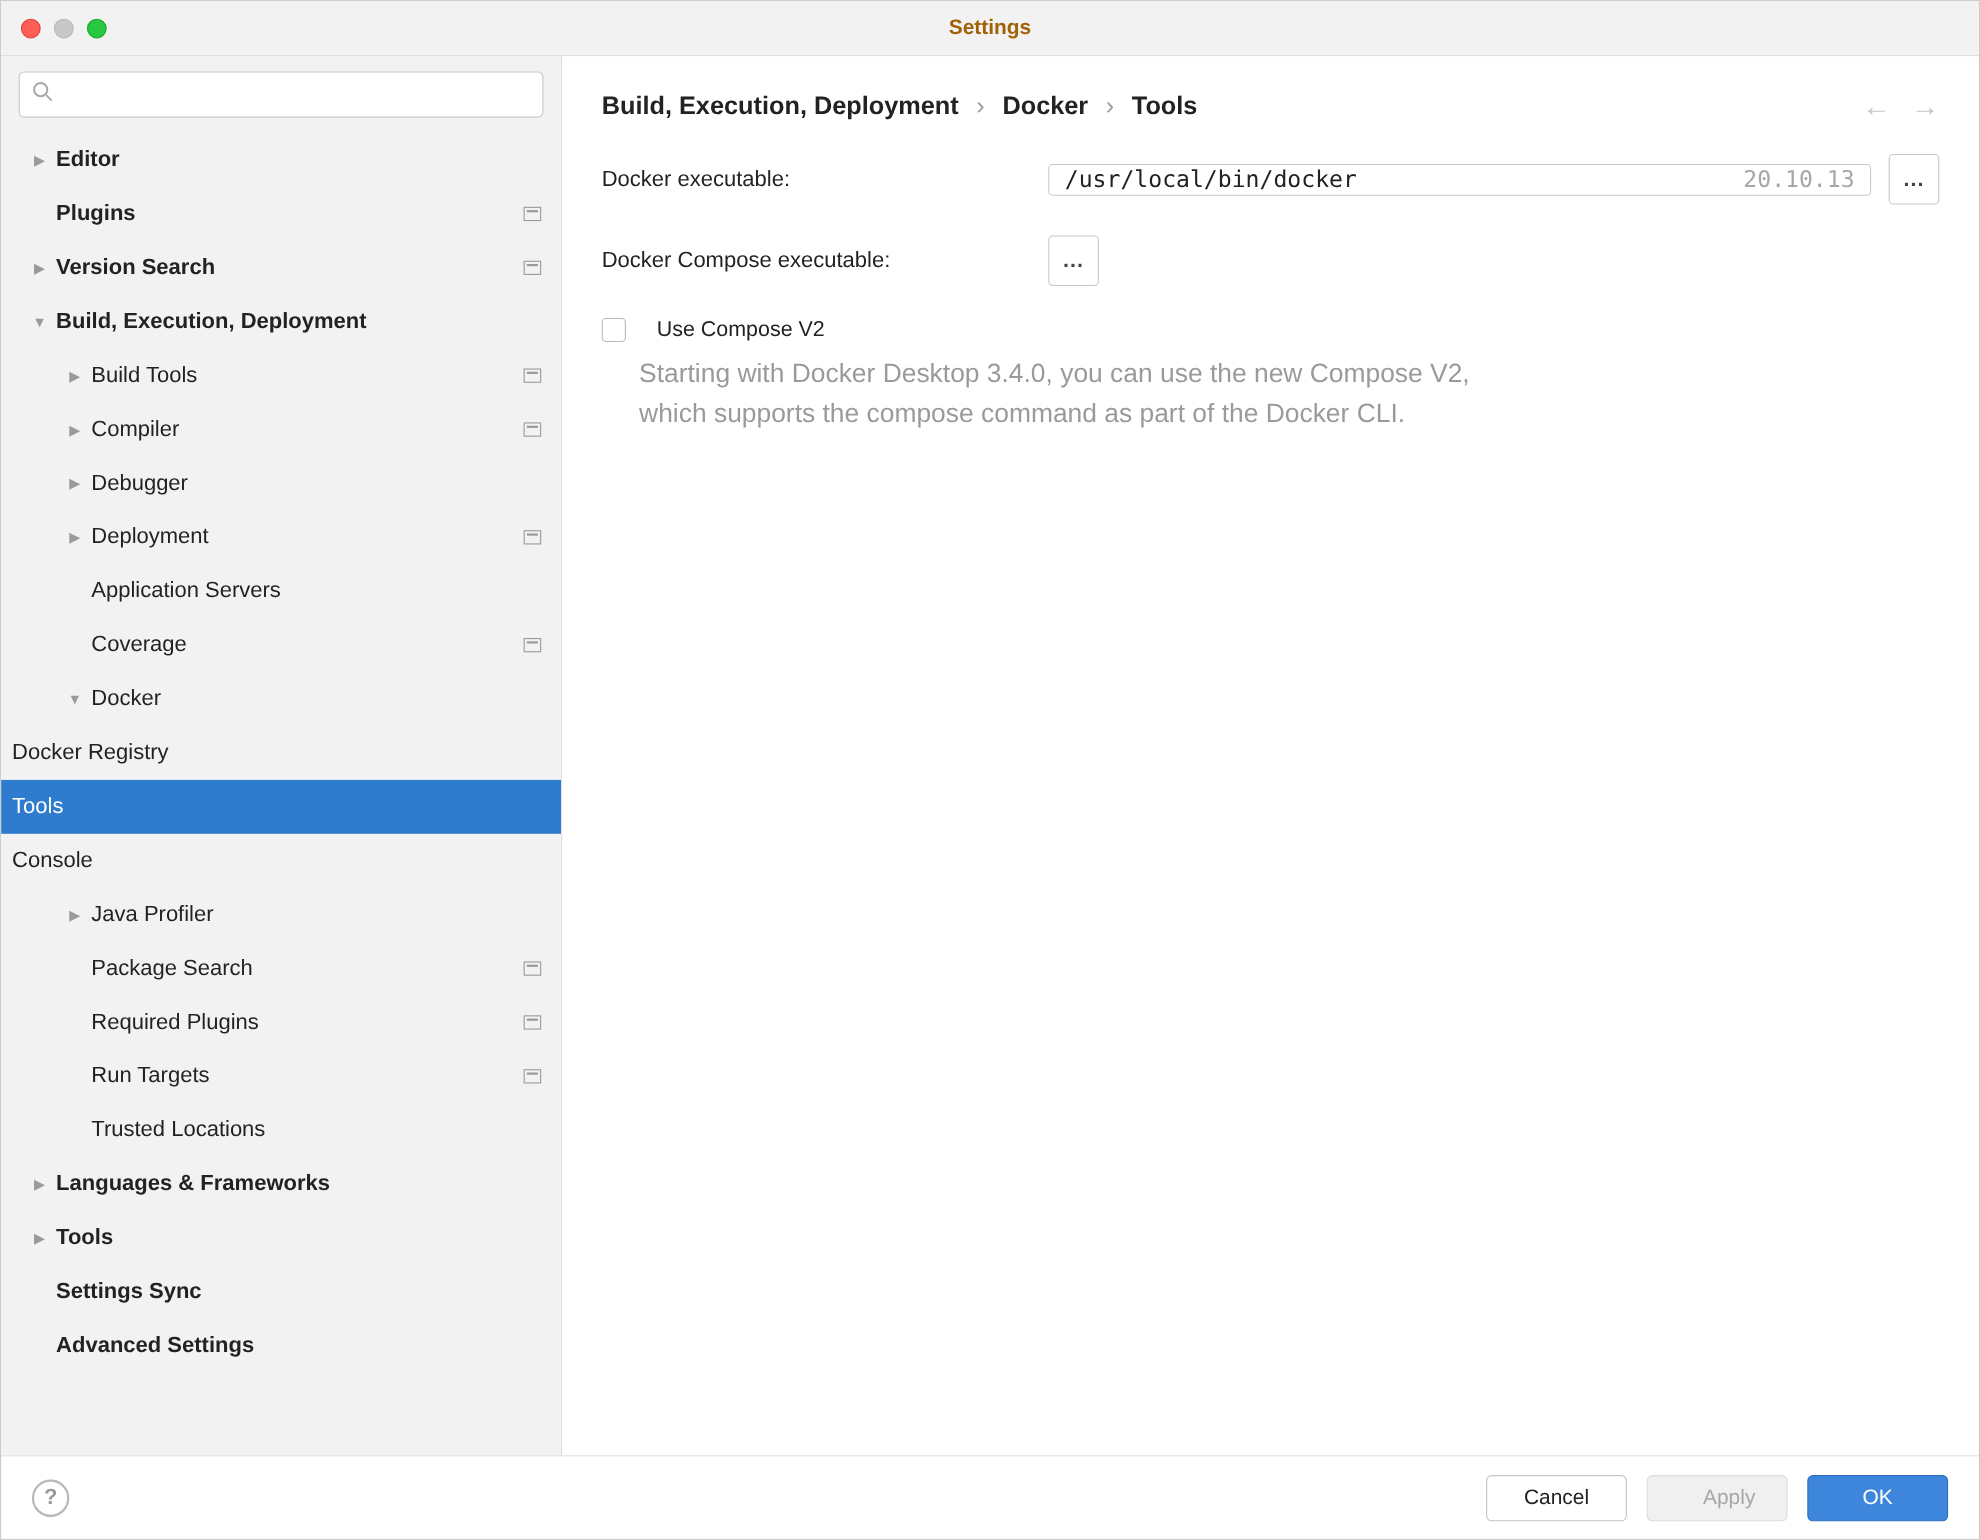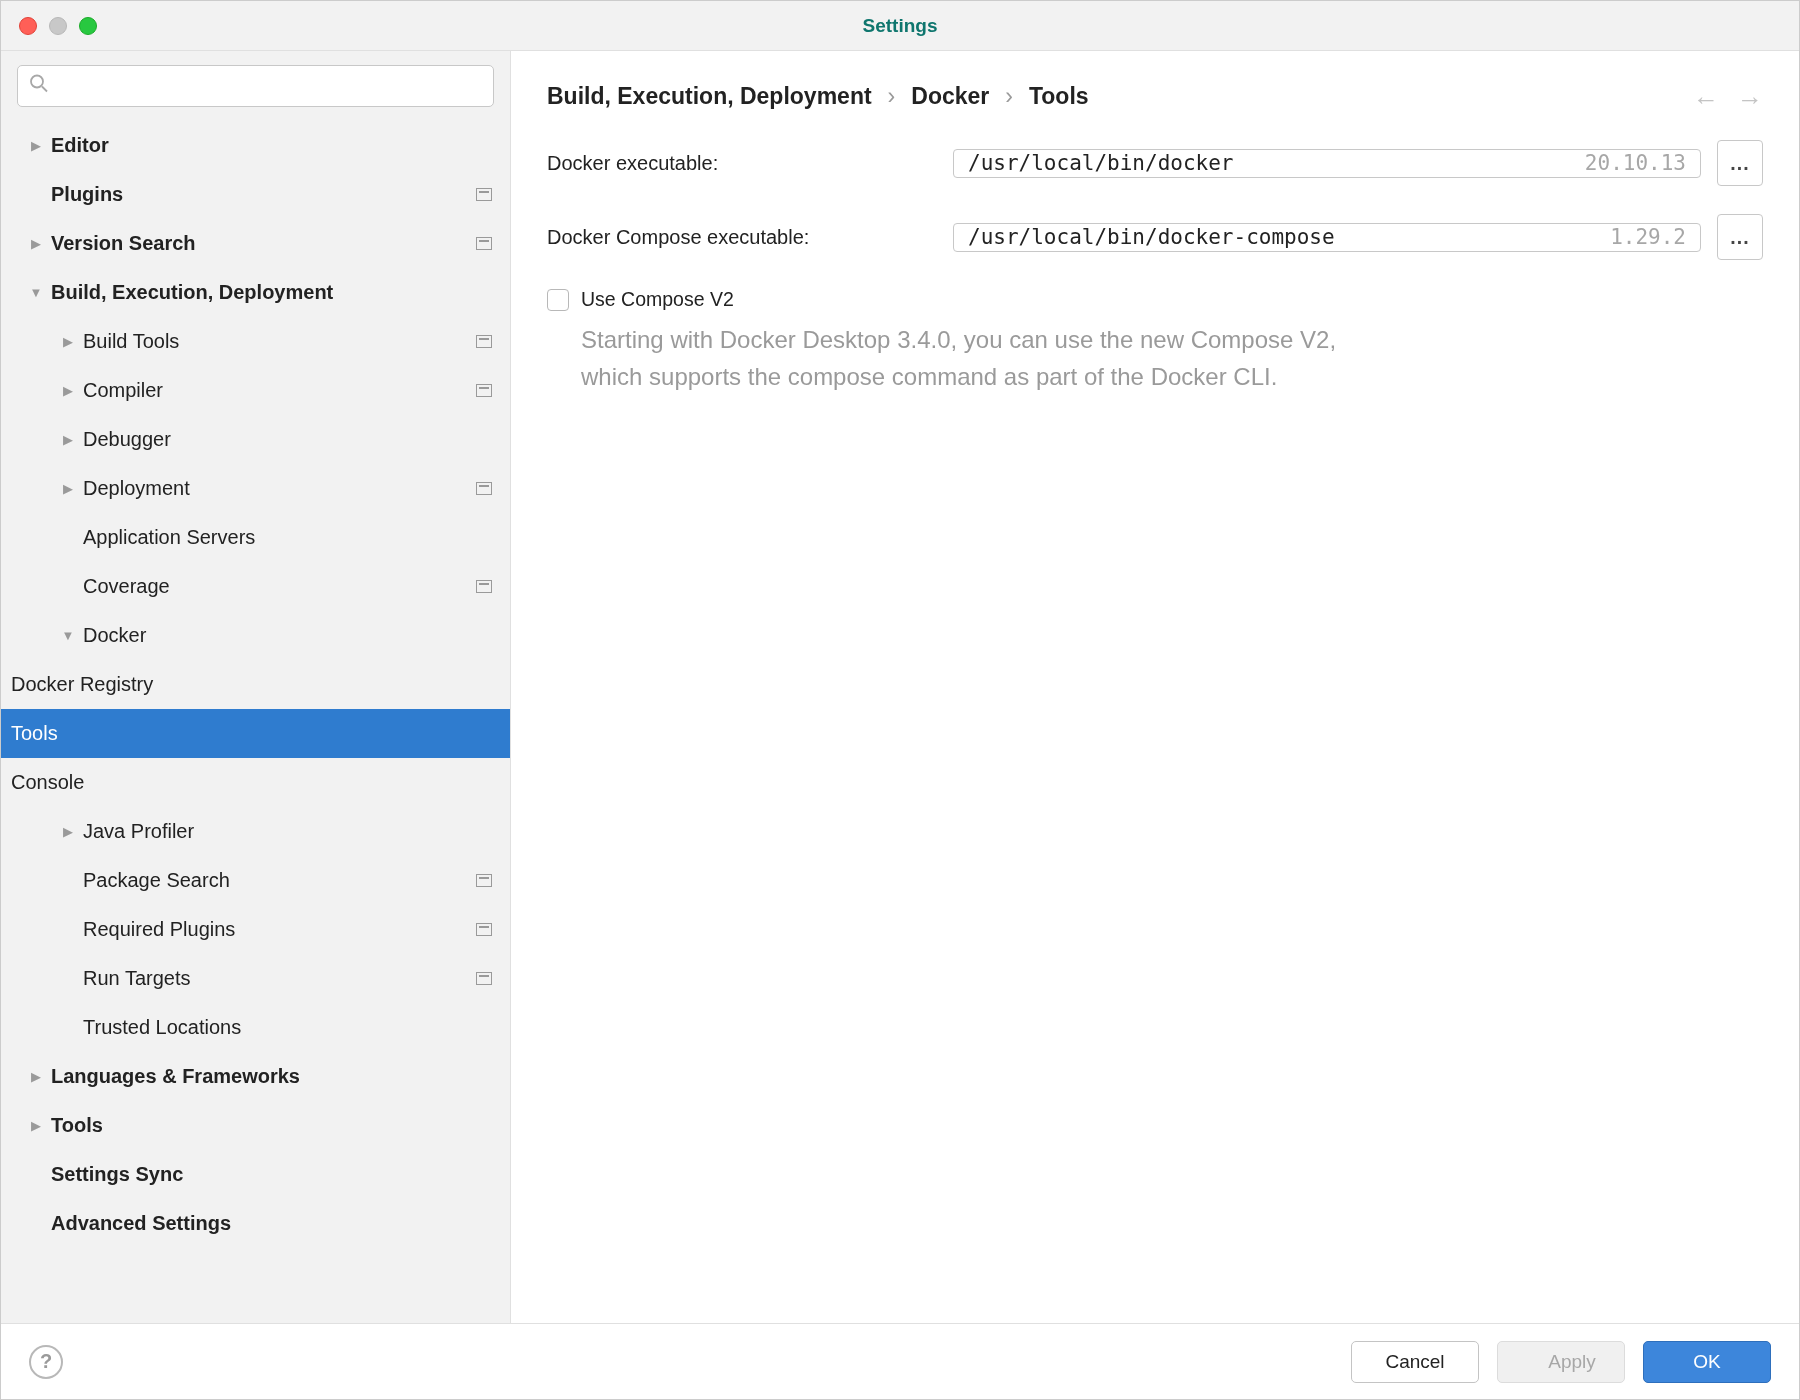--- a/index.html
+++ b/index.html
@@ -33,21 +33,21 @@
     display: flex;
     gap: 12px;
     padding-left: 18px;
   }
   .tl { width: 18px; height: 18px; border-radius: 50%; }
   .tl.red { background: #ff5f57; border: 1px solid #e24238; }
   .tl.yellow { background: #c8c8c8; border: 1px solid #b8b8b8; }
   .tl.green { background: #28c840; border: 1px solid #1aab29; }
   .titlebar-title {
     position: absolute; left: 0; right: 0; text-align: center;
-    font-weight: 600; font-size: 19px; color: #0f766e;
+    font-weight: 600; font-size: 19px; color: #a16207;
     pointer-events: none;
   }
   .body-row { display: flex; flex: 1; min-height: 0; }
   .sidebar {
     width: 510px;
     background: #f2f2f2;
     border-right: 1px solid #e0e0e0;
     display: flex; flex-direction: column;
     padding-top: 14px;
   }
@@ -115,21 +115,21 @@
     background: #fff;
   }
   .text-input .val { font-family: ui-monospace, Menlo, monospace; color: #222; }
   .text-input .ver { color: #a7a7a7; font-family: ui-monospace, Menlo, monospace; }
   .browse-btn {
     width: 46px; height: 46px;
     border: 1px solid #c8c8c8; border-radius: 4px;
     background: #fff; display: flex; align-items: center; justify-content: center;
     font-weight: 700; letter-spacing: 1px; color: #444;
   }
-  .check-row { display: flex; align-items: center; gap: 12px; padding-left: 0; margin-bottom: 10px; }
+  .check-row { display: flex; align-items: center; gap: 28px; padding-left: 0; margin-bottom: 10px; }
   .checkbox { width: 22px; height: 22px; border: 1.5px solid #b8b8b8; border-radius: 4px; background: #fff; }
   .hint { color: #9a9a9a; font-size: 24px; padding-left: 34px; line-height: 1.55; max-width: 830px; }
 
   .footer {
     height: 76px; border-top: 1px solid #e0e0e0;
     display: flex; align-items: center; padding: 0 28px;
     gap: 18px;
   }
   .help-btn {
     width: 34px; height: 34px; border-radius: 50%;
@@ -297,24 +297,20 @@
           <div class="form-label">Docker executable:</div>
           <div class="text-input">
             <span class="val">/usr/local/bin/docker</span>
             <span class="ver">20.10.13</span>
           </div>
           <div class="browse-btn">...</div>
         </div>
 
         <div class="form-row">
           <div class="form-label">Docker Compose executable:</div>
-          <div class="text-input">
-            <span class="val">/usr/local/bin/docker-compose</span>
-            <span class="ver">1.29.2</span>
-          </div>
           <div class="browse-btn">...</div>
         </div>
 
         <div class="check-row">
           <div class="checkbox"></div>
           <div>Use Compose V2</div>
         </div>
         <div class="hint">Starting with Docker Desktop 3.4.0, you can use the new Compose V2, which supports the compose command as part of the Docker CLI.</div>
       </div>
     </div>

